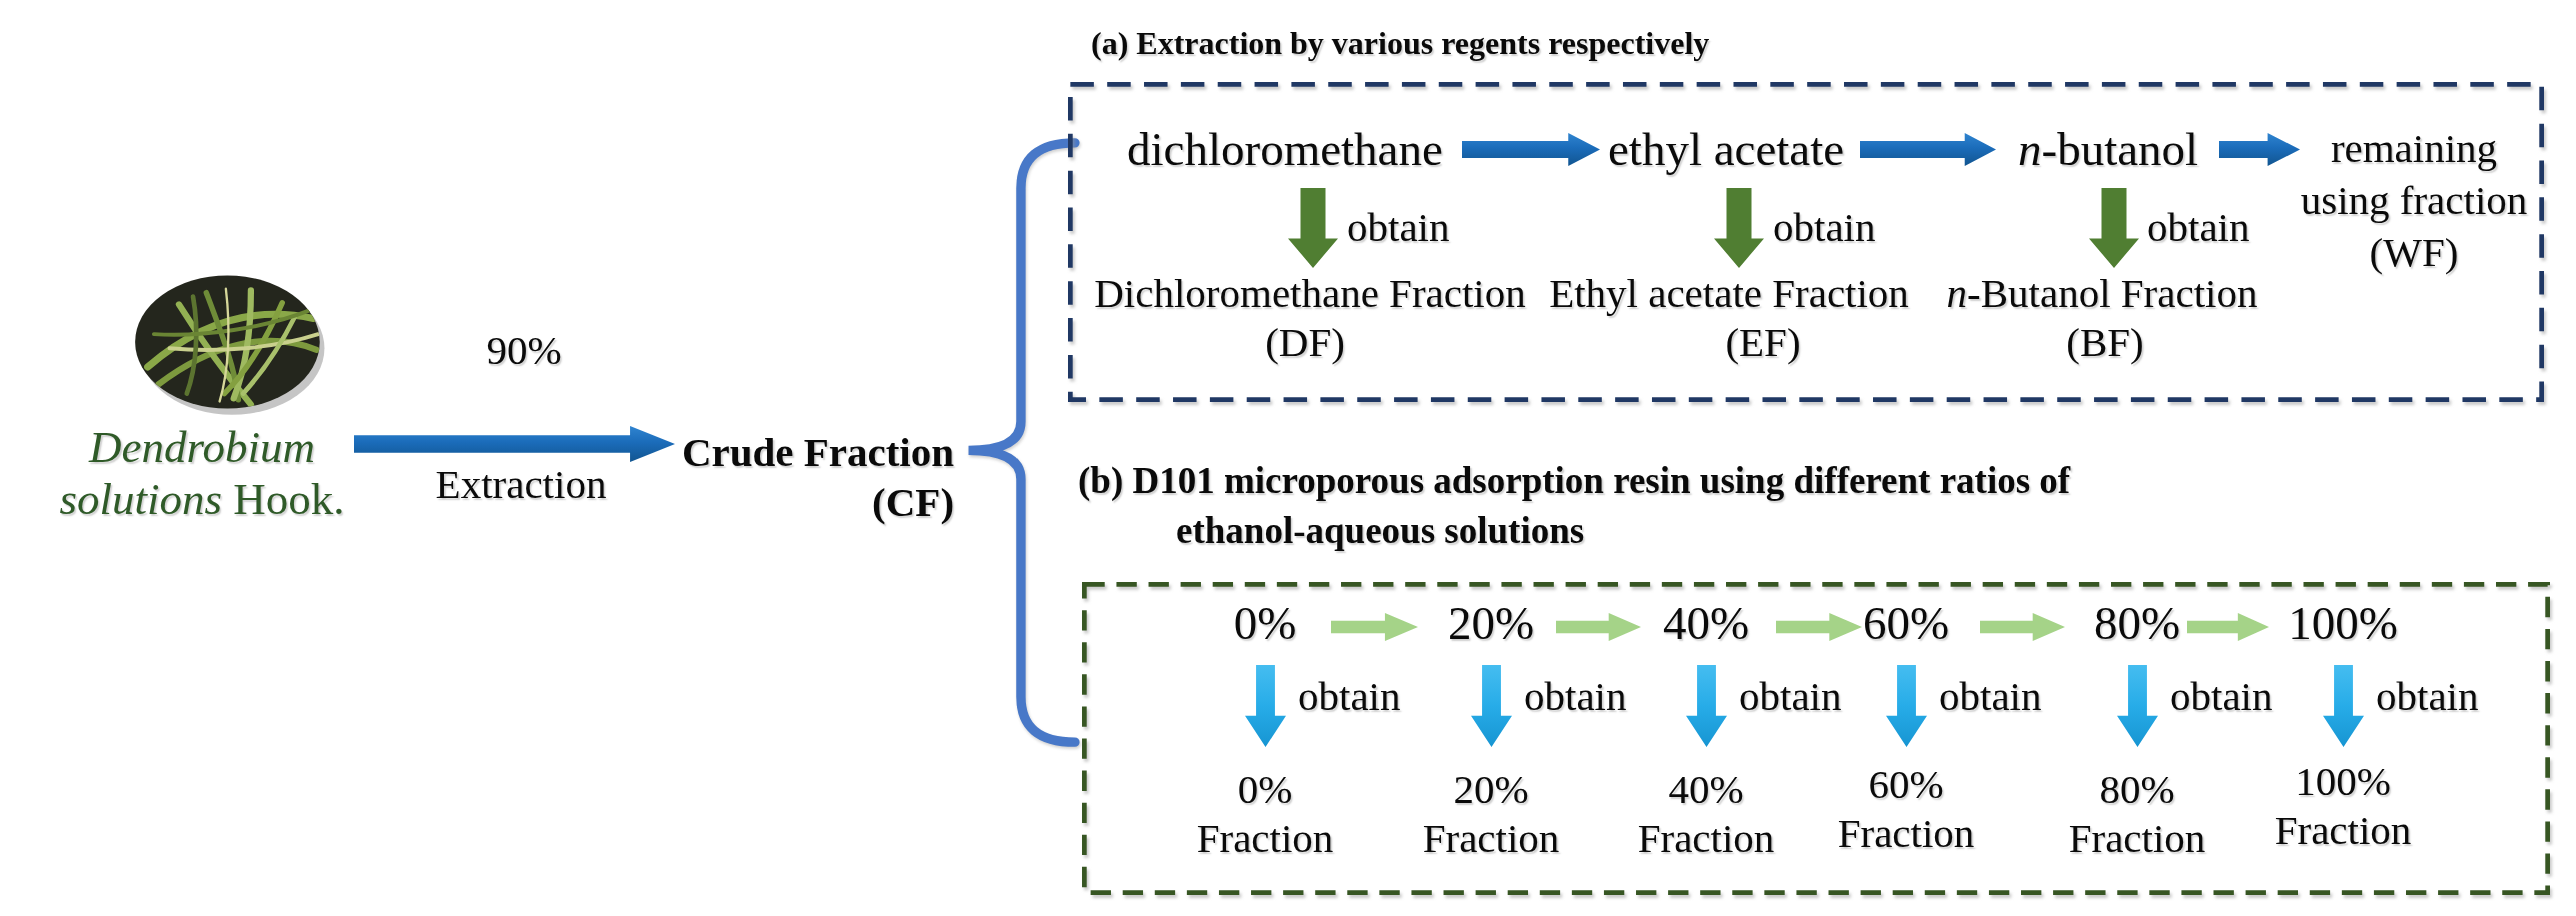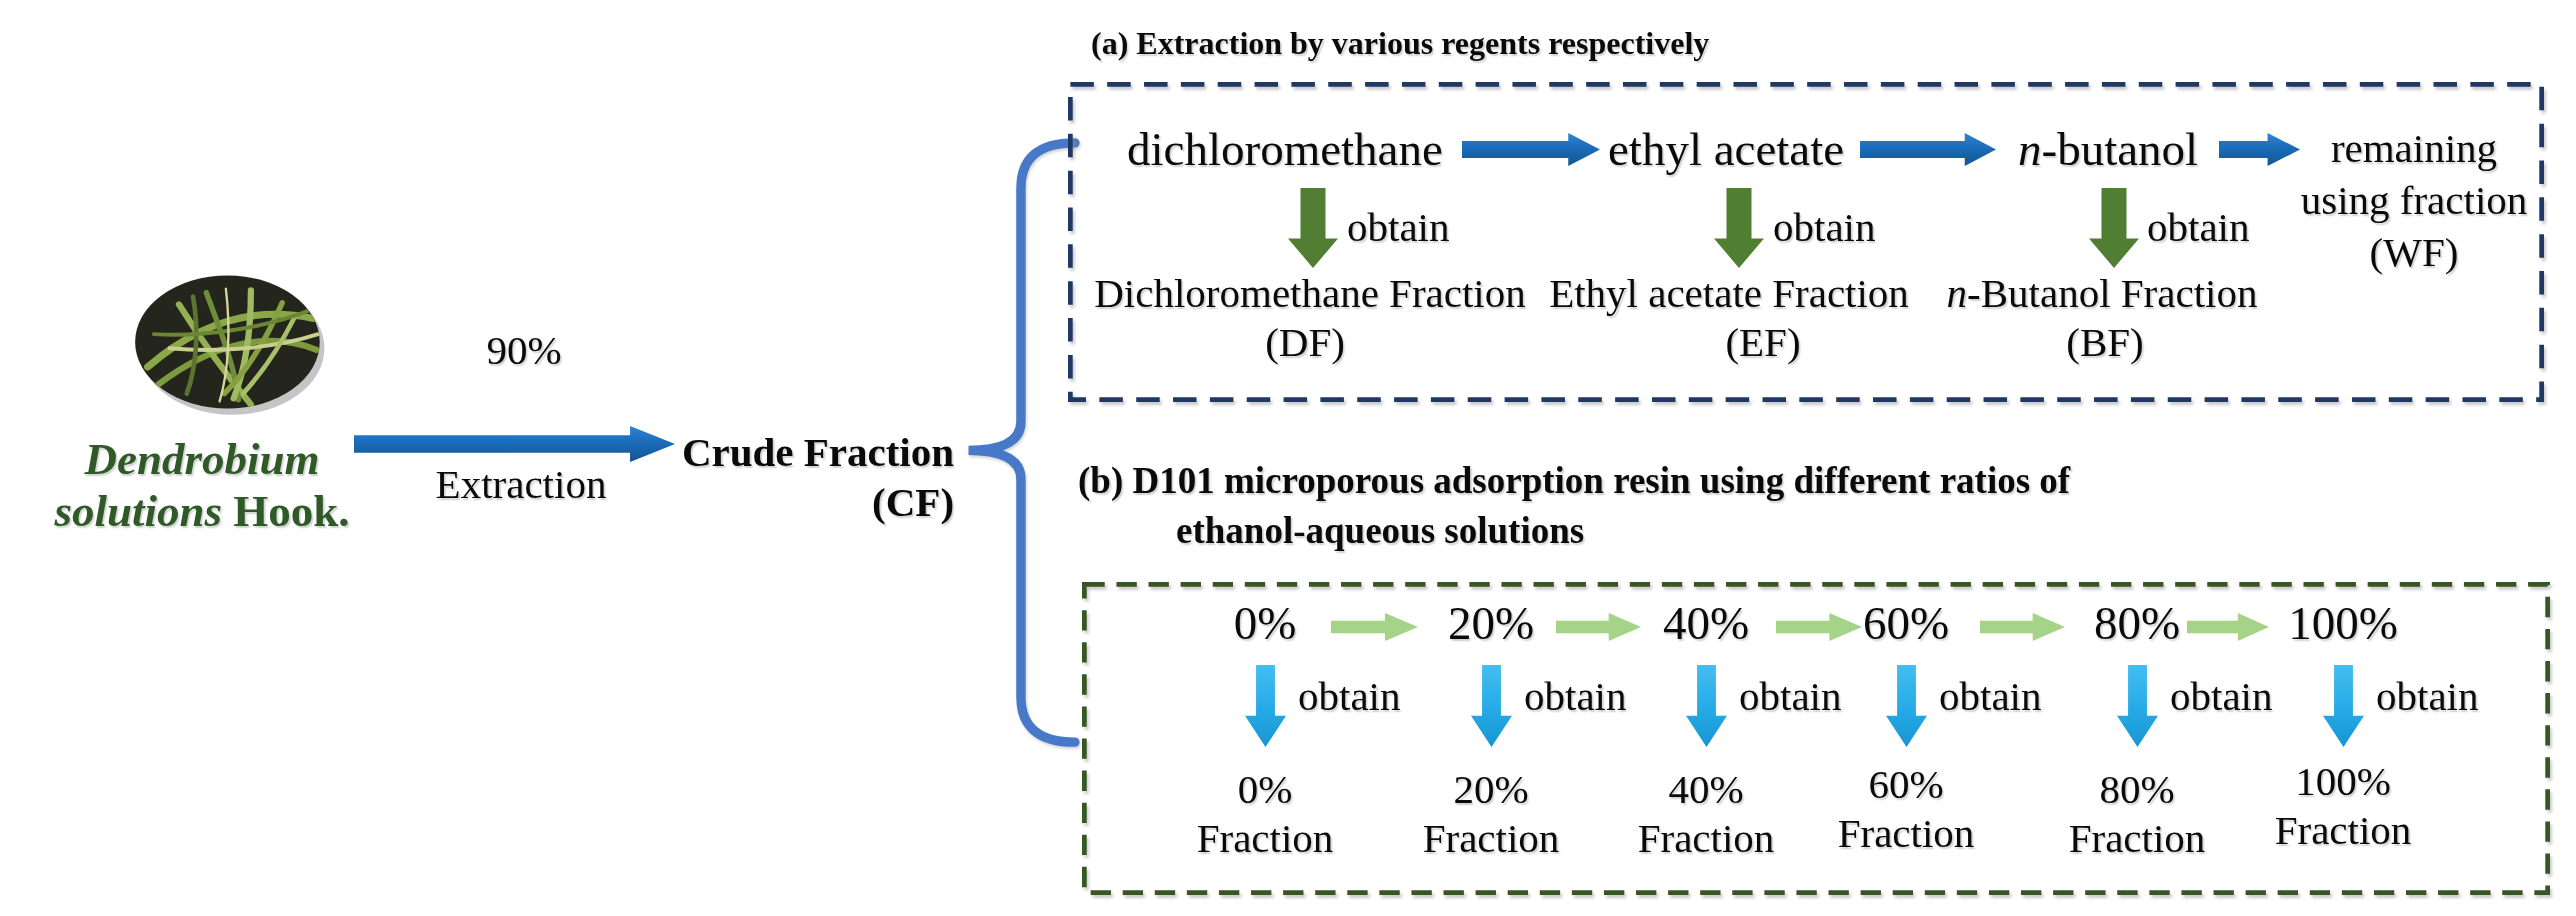--- a/index.html
+++ b/index.html
@@ -6,21 +6,21 @@
   #fig{position:relative;width:2576px;height:917px;background:#ffffff;overflow:hidden;
        font-family:"Liberation Serif","DejaVu Serif",serif;color:#0a0a0a;}
   .abs{position:absolute;}
   .txt{position:absolute;white-space:nowrap;text-shadow:1.6px 2.4px 1.6px rgba(150,150,150,0.45);}
   .ctr{transform:translateX(-50%);text-align:center;}
   .it{font-style:italic;}
   .body60{font-size:47px;line-height:50px;}
   .body52{font-size:41px;line-height:45px;}
   .title-a{font-size:32px;line-height:47px;font-weight:700;}
   .title-b{font-size:37px;line-height:44px;font-weight:700;}
-  .green-name{color:#2f5a28;font-weight:700;font-size:45px;line-height:52px;font-style:italic;margin-top:12px;}
+  .green-name{color:#2f5a28;font-weight:400;font-size:45px;line-height:52px;font-style:italic;}
   .green-name .upright{font-style:normal;}
   .cfblock{font-weight:700;font-size:41px;line-height:50px;text-align:right;}
   .arrow{position:absolute;filter:drop-shadow(1.6px 2.4px 1.6px rgba(140,140,140,0.55));}
   .arrow-right-blue{background:linear-gradient(180deg,#2f84d0 0%,#1b6cba 45%,#115590 100%);
       clip-path:polygon(0 24%,77% 24%,77% 0,100% 50%,77% 100%,77% 76%,0 76%);}
   .arrow-right-blue.short{clip-path:polygon(0 24%,60% 24%,60% 0,100% 50%,60% 100%,60% 76%,0 76%);}
   .arrow-right-main{background:linear-gradient(180deg,#2f84d0 0%,#1b6cba 45%,#115590 100%);
       clip-path:polygon(0 26%,86% 26%,86% 0,100% 50%,86% 100%,86% 74%,0 74%);}
   .arrow-right-lg{background:#a5d388;
       clip-path:polygon(0 28%,62% 28%,62% 0,100% 50%,62% 100%,62% 72%,0 72%);}

